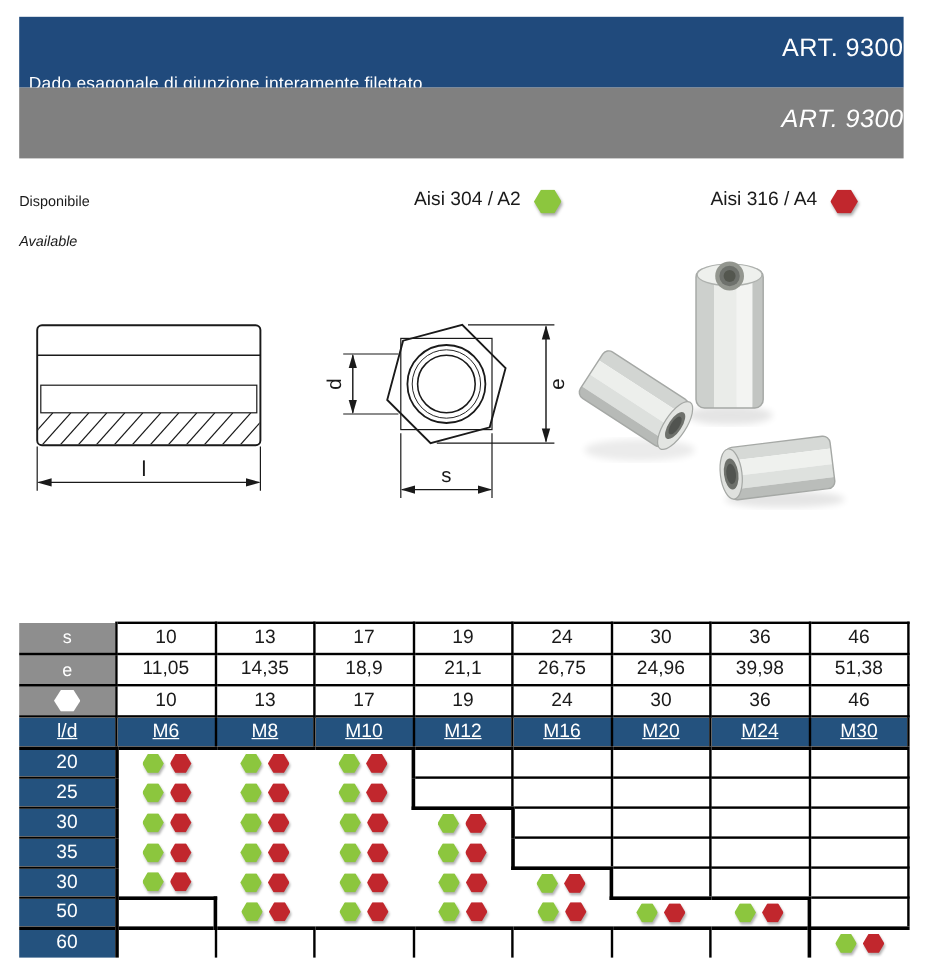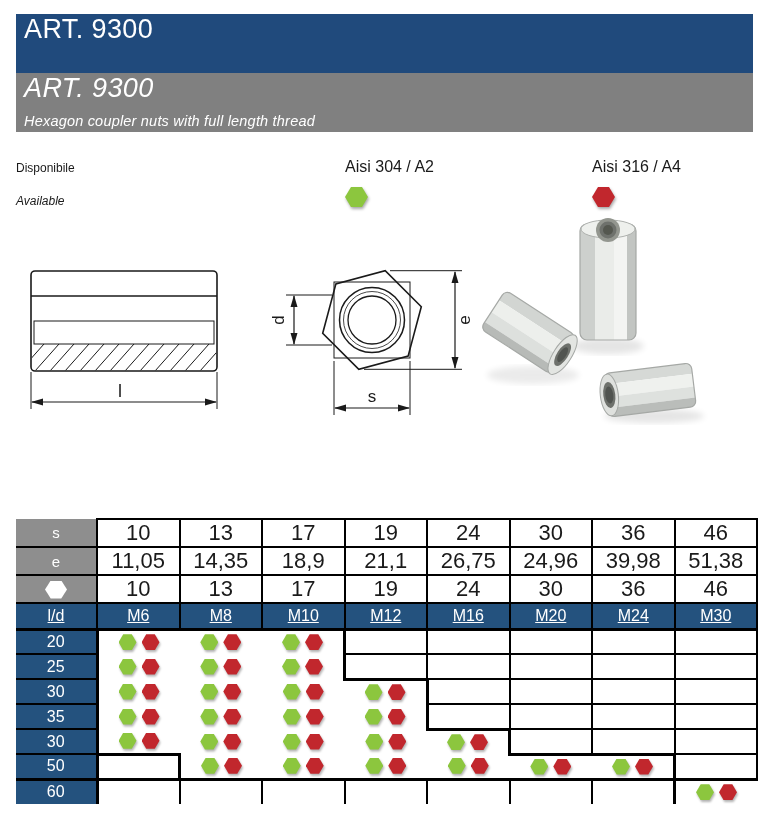--- a/index.html
+++ b/index.html
@@ -5,41 +5,41 @@
   html,body{margin:0;padding:0;}
   body{
     width:771px;height:814px;position:relative;overflow:hidden;
     background:#ffffff;color:#1a1a1a;
     font-family:"Liberation Sans", sans-serif;
   }
   
   .bar{position:absolute;left:16px;width:737px;box-sizing:border-box;color:#fff;padding-left:8px;}
   .bar-navy{top:14px;height:59px;background:var(--bar-navy,#204a7c);}
   .bar-gray{top:73px;height:59px;background:var(--bar-gray,#808080);font-style:italic;}
-  .bar .t1{font-size:27px;padding-top:0;letter-spacing:.4px;}
+  .bar .t1{font-size:21px;padding-top:15px;letter-spacing:.4px;text-align:right;}
   .bar .t2{font-size:14.5px;padding-top:9px;letter-spacing:.2px;}
   
   .avail-block{position:absolute;left:16px;top:158px;font-size:12px;line-height:21px;}
   .avail-block .en{font-style:italic;margin-top:12px;}
-  .legend{position:absolute;top:158px;display:flex;align-items:flex-start;gap:11px;font-size:16px;height:24px;flex-direction:column;}
+  .legend{position:absolute;top:158px;display:flex;align-items:flex-start;gap:11px;font-size:16px;height:24px;}
   .legend-0{left:345px;} .legend-1{left:592px;}
   .hexwrap{display:inline-block;filter:drop-shadow(1px 2px 1.5px rgba(0,0,0,.35));line-height:0;}
   .hexagon{display:inline-block;clip-path:polygon(26% 0,74% 0,100% 50%,74% 100%,26% 100%,0 50%);}
   .legend .hexagon{width:23px;height:20px;}
   
   .fig{position:absolute;}
   #fig-side{left:16px;top:256px;}
   #fig-front{left:272px;top:253px;}
   #fig-photo{left:478px;top:210px;}
   svg text{font-family:"Liberation Sans", sans-serif;fill:#1a1a1a;}
   
   table.sizes{position:absolute;left:16px;top:518px;width:742px;border-collapse:collapse;table-layout:fixed;}
   table.sizes td{padding:0;text-align:center;vertical-align:middle;overflow:hidden;}
   tr.hdr{height:26px;}
-  tr.hdr td{border:2px solid #000;font-size:22px;}
+  tr.hdr td{border:2px solid #000;font-size:16px;}
   tr.hdr td.glbl{background:var(--cell-gray,#8e8e8e);color:#fff;font-size:15px;border-left:none;}
   tr.hdr.first td.glbl{border-top:none;}
   .hexagon.white{background:#fff;width:22px;height:18px;vertical-align:middle;}
   tr.ld{height:26px;}
   tr.ld td{background:var(--navy,#24527e);color:#fff;font-size:16px;border:2px solid #000;border-bottom:3px solid #000;text-decoration:underline;}
   tr.ld td.lbl0{border-left:none;}
   tr.body{height:25px;padding-left:36px;}
   tr.body td.rowlbl{background:var(--navy,#24527e);color:#fff;font-size:16px;border:2px solid #000;border-left:none;border-right:3px solid #000;}
   tr.body td.avail{border:none;}
   tr.body td.empty{border:2px solid #000;}
@@ -50,24 +50,24 @@
   .pair .hexwrap{filter:drop-shadow(1px 2px 1px rgba(0,0,0,.3));}
   .pair .hexagon{width:18px;height:16px;}
   .hexagon.green{background:var(--green,#8cc63e);}
   .hexagon.red{background:var(--red,#c1272d);}
 </style>
 </head>
 <body>
 
 <div class="bar bar-navy">
   <div class="t1">ART. 9300</div>
+  <div class="t2">Dado esagonale di giunzione interamente filettato</div>
 </div>
 <div class="bar bar-gray">
   <div class="t1">ART. 9300</div>
-  <div class="t2">Hexagon coupler nuts with full length thread</div>
 </div>
 
 <div class="avail-block">
   <div class="it">Disponibile</div>
   <div class="en">Available</div>
 </div>
 <div class="legend legend-0">
   <span class="legend-label">Aisi 304 / A2</span>
   <span class="hexwrap"><span class="hexagon" style="background: rgb(140, 198, 62);"></span></span>
 </div>

